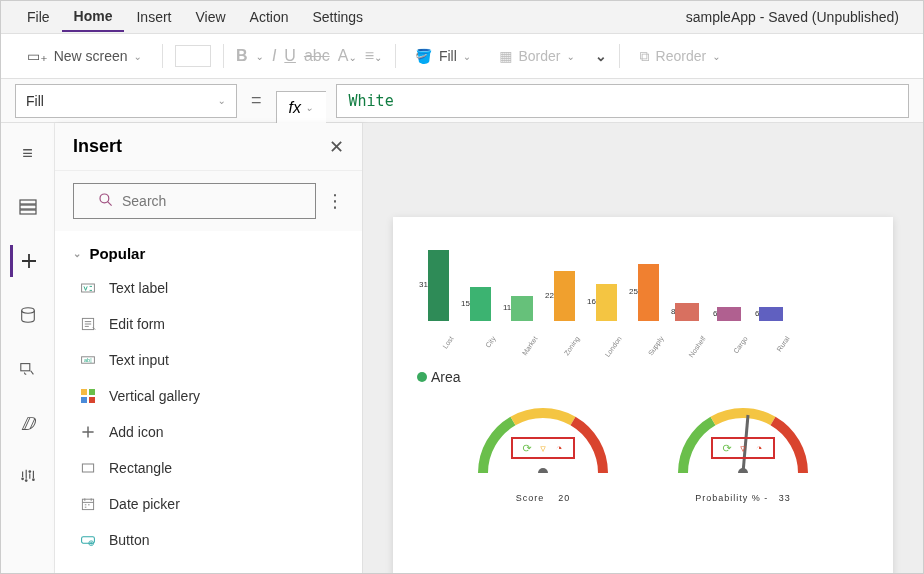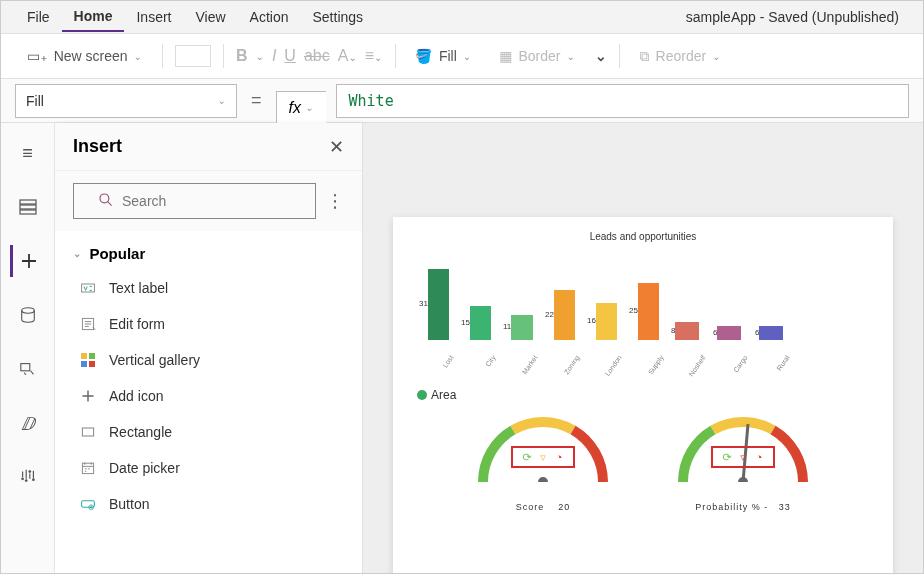--- a/index.html
+++ b/index.html
@@ -38,21 +38,21 @@
 .ctrl-icon { width: 18px; height: 18px; display: flex; align-items: center; justify-content: center; color: #666; font-size: 15px; }
 .canvas-wrap { flex: 1; background: #eee; position: relative; display: flex; align-items: flex-start; justify-content: center; padding: 14px 20px; overflow: hidden; }
 .canvas { width: 500px; height: 360px; background: #fff; box-shadow: 0 2px 8px rgba(0,0,0,0.12); padding: 14px 20px; margin-top: 80px; overflow: hidden; }
 .chart-title { text-align: center; font-size: 10px; color: #333; margin-bottom: 8px; }
 .bars { display: flex; align-items: flex-end; gap: 12px; height: 90px; padding: 0 6px; margin-bottom: 4px; }
 .barcol { display: flex; flex-direction: row; align-items: center; width: 30px; }
 .barlabel { font-size: 8px; margin-bottom: 2px; color: #333; }
 .bar { width: 24px; }
 .barxlabel { font-size: 7px; color: #888; transform: rotate(-55deg); transform-origin: top right; text-align: right; width: 30px; margin-top: 10px; height: 14px; white-space: nowrap; overflow: visible;}
 .xlabels { display: flex; gap: 12px; padding: 0 6px; margin-bottom: 20px; }
-.legend { font-size: 12px; color: #333; display: flex; align-items: center; gap: 4px; margin-bottom: 0; padding-left: 4px;}
+.legend { font-size: 14px; color: #333; display: flex; align-items: center; gap: 4px; margin-bottom: 8px; padding-left: 4px;}
 .legend-sw { width: 10px; height: 10px; background: #3aaa5f; border-radius: 50%; }
 .gauges { display: flex; gap: 40px; justify-content: center; }
 .gauge-block { display: flex; flex-direction: column; align-items: center; }
 .gauge { position: relative; width: 160px; height: 80px; overflow: hidden; }
 .gauge svg { width: 160px; height: 160px; }
 .gauge-redbox { position: absolute; top: 44px; left: 50%; transform: translateX(-50%); width: 64px; height: 22px; border: 2px solid #d32f2f; display: flex; align-items: center; justify-content: center; gap: 4px; font-size: 10px; }
 .gauge-redbox .gi { width: 12px; height: 12px; display: flex; align-items: center; justify-content: center; font-size: 11px;}
 .gauge-caption { font-size: 9px; color: #333; margin-top: 20px; letter-spacing: 1px;}
 </style>
 </head>
@@ -199,20 +199,29 @@
               <svg width="16" height="16" viewBox="0 0 20 20">
                 <rect x="3" y="3" width="14" height="14" fill="none" stroke="#888" stroke-width="1.2"></rect>
                 <path d="M6 7h8M6 10h8M6 13h5" stroke="#888" stroke-width="1.2"></path>
                 <path d="M16 14l3 3" stroke="#888" stroke-width="1.2"></path>
               </svg>
             </span>
             <span>Edit form</span>
           </div>
           <div class="ctrl-item">
             <span class="ctrl-icon">
+              <svg width="16" height="16" viewBox="0 0 20 20">
+                <rect x="2" y="6" width="16" height="8" fill="none" stroke="#888" stroke-width="1.2"></rect>
+                <text x="5" y="13" font-size="7" fill="#3a8">ab|</text>
+              </svg>
+            </span>
+            <span>Text input</span>
+          </div>
+          <div class="ctrl-item">
+            <span class="ctrl-icon">
               <svg width="16" height="16" viewBox="0 0 16 16">
                 <rect x="1" y="1" width="6" height="6" fill="#f4b942"></rect>
                 <rect x="9" y="1" width="6" height="6" fill="#6abf4b"></rect>
                 <rect x="1" y="9" width="6" height="6" fill="#4b8bd9"></rect>
                 <rect x="9" y="9" width="6" height="6" fill="#d9442e"></rect>
               </svg>
             </span>
             <span>Vertical gallery</span>
           </div>
           <div class="ctrl-item">
@@ -250,21 +259,20 @@
               </svg>
             </span>
             <span>Button</span>
           </div>
         </div>
     </div>
   </div>
 
   <div class="canvas-wrap">
     <div class="canvas">
-      <div class="chart-title">Leads and opportunities</div>
       <div class="bars" id="bars">
           <div class="barcol">
             <div class="barlabel">31</div>
             <div class="bar" style="height:71px;background:#2e8b57;"></div>
           </div>
           <div class="barcol">
             <div class="barlabel">15</div>
             <div class="bar" style="height:34px;background:#3cb371;"></div>
           </div>
           <div class="barcol">

